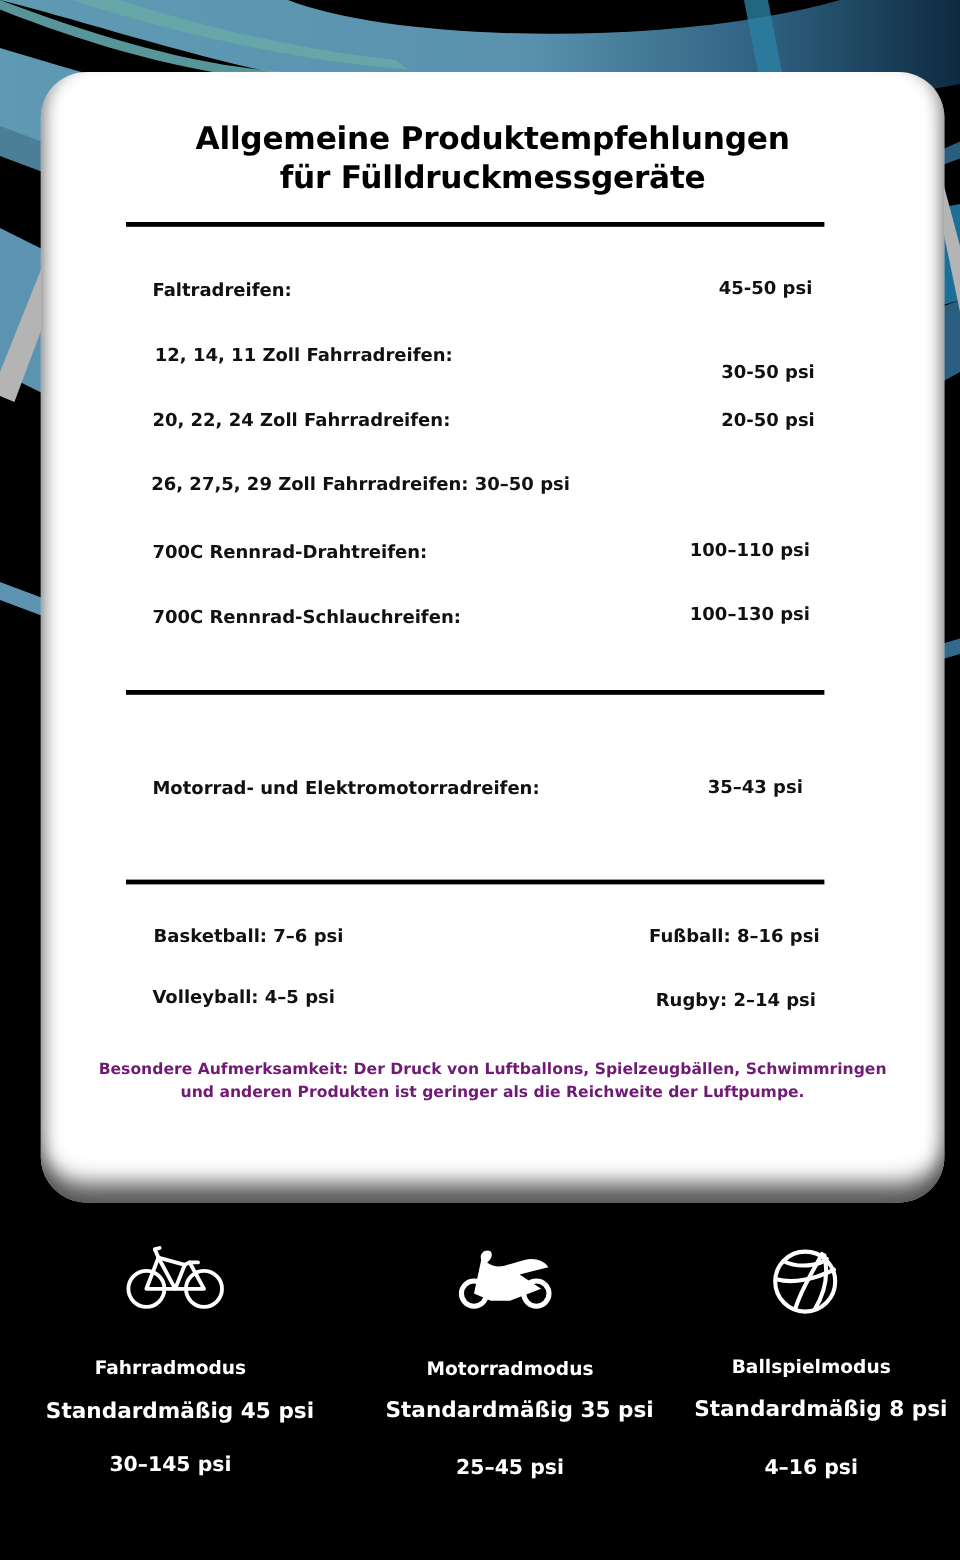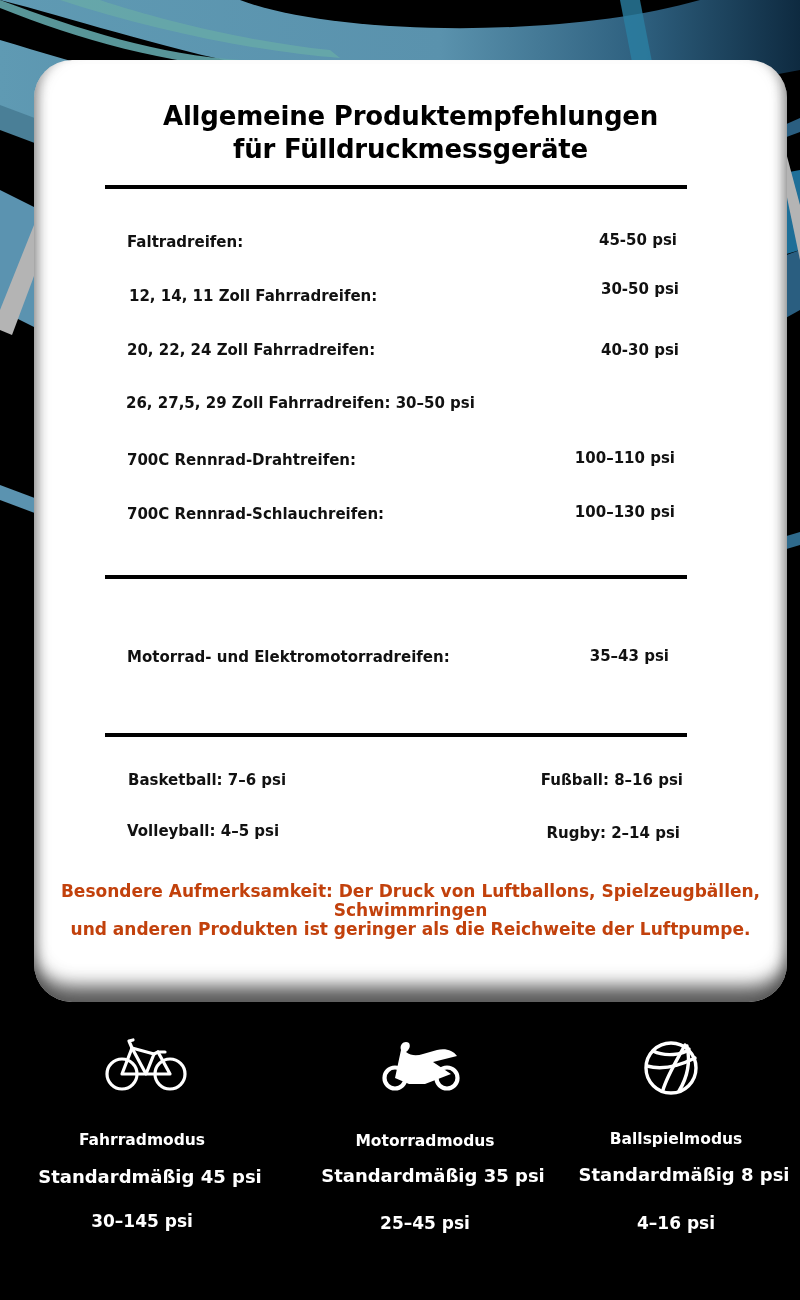--- a/index.html
+++ b/index.html
@@ -53,23 +53,23 @@
     text-align: center;
   }
 
   .note {
     position: absolute;
     left: 0; right: 0;
     top: 822px;
     text-align: center;
     font-family: "DejaVu Sans", sans-serif;
     font-weight: bold;
-    font-size: 17px;
+    font-size: 13px;
     line-height: 19px;
-    color: #c2410c;
+    color: #701a75;
   }
 
   
   .mode {
     position: absolute;
     top: 1030px;
     width: 260px;
     text-align: center;
     color: #fff;
     font-family: "DejaVu Sans", sans-serif;
@@ -122,24 +122,24 @@
     <div>Allgemeine Produktempfehlungen</div>
     <div>für Fülldruckmessgeräte</div>
   </div>
 
   <div class="rule" style="top:125px"></div>
 
   <div class="row" style="left:93px; top:173px">Faltradreifen:</div>
   <div class="row" style="right:110px; top:171px">45-50 psi</div>
 
   <div class="row" style="left:95px; top:227px">12, 14, 11 Zoll Fahrradreifen:</div>
-  <div class="row" style="right:108px; top:220px">30-50 psi</div>
+  <div class="row" style="right:108px; top:241px">30-50 psi</div>
 
   <div class="row" style="left:93px; top:281px">20, 22, 24 Zoll Fahrradreifen:</div>
-  <div class="row" style="right:108px; top:281px">40-30 psi</div>
+  <div class="row" style="right:108px; top:281px">20-50 psi</div>
 
   <div class="row" style="left:92px; top:334px">26, 27,5, 29 Zoll Fahrradreifen: 30–50 psi</div>
 
   <div class="row" style="left:93px; top:391px">700C Rennrad-Drahtreifen:</div>
   <div class="row" style="right:112px; top:389px">100–110 psi</div>
 
   <div class="row" style="left:93px; top:445px">700C Rennrad-Schlauchreifen:</div>
   <div class="row" style="right:112px; top:443px">100–130 psi</div>
 
   <div class="rule" style="top:515px"></div>

